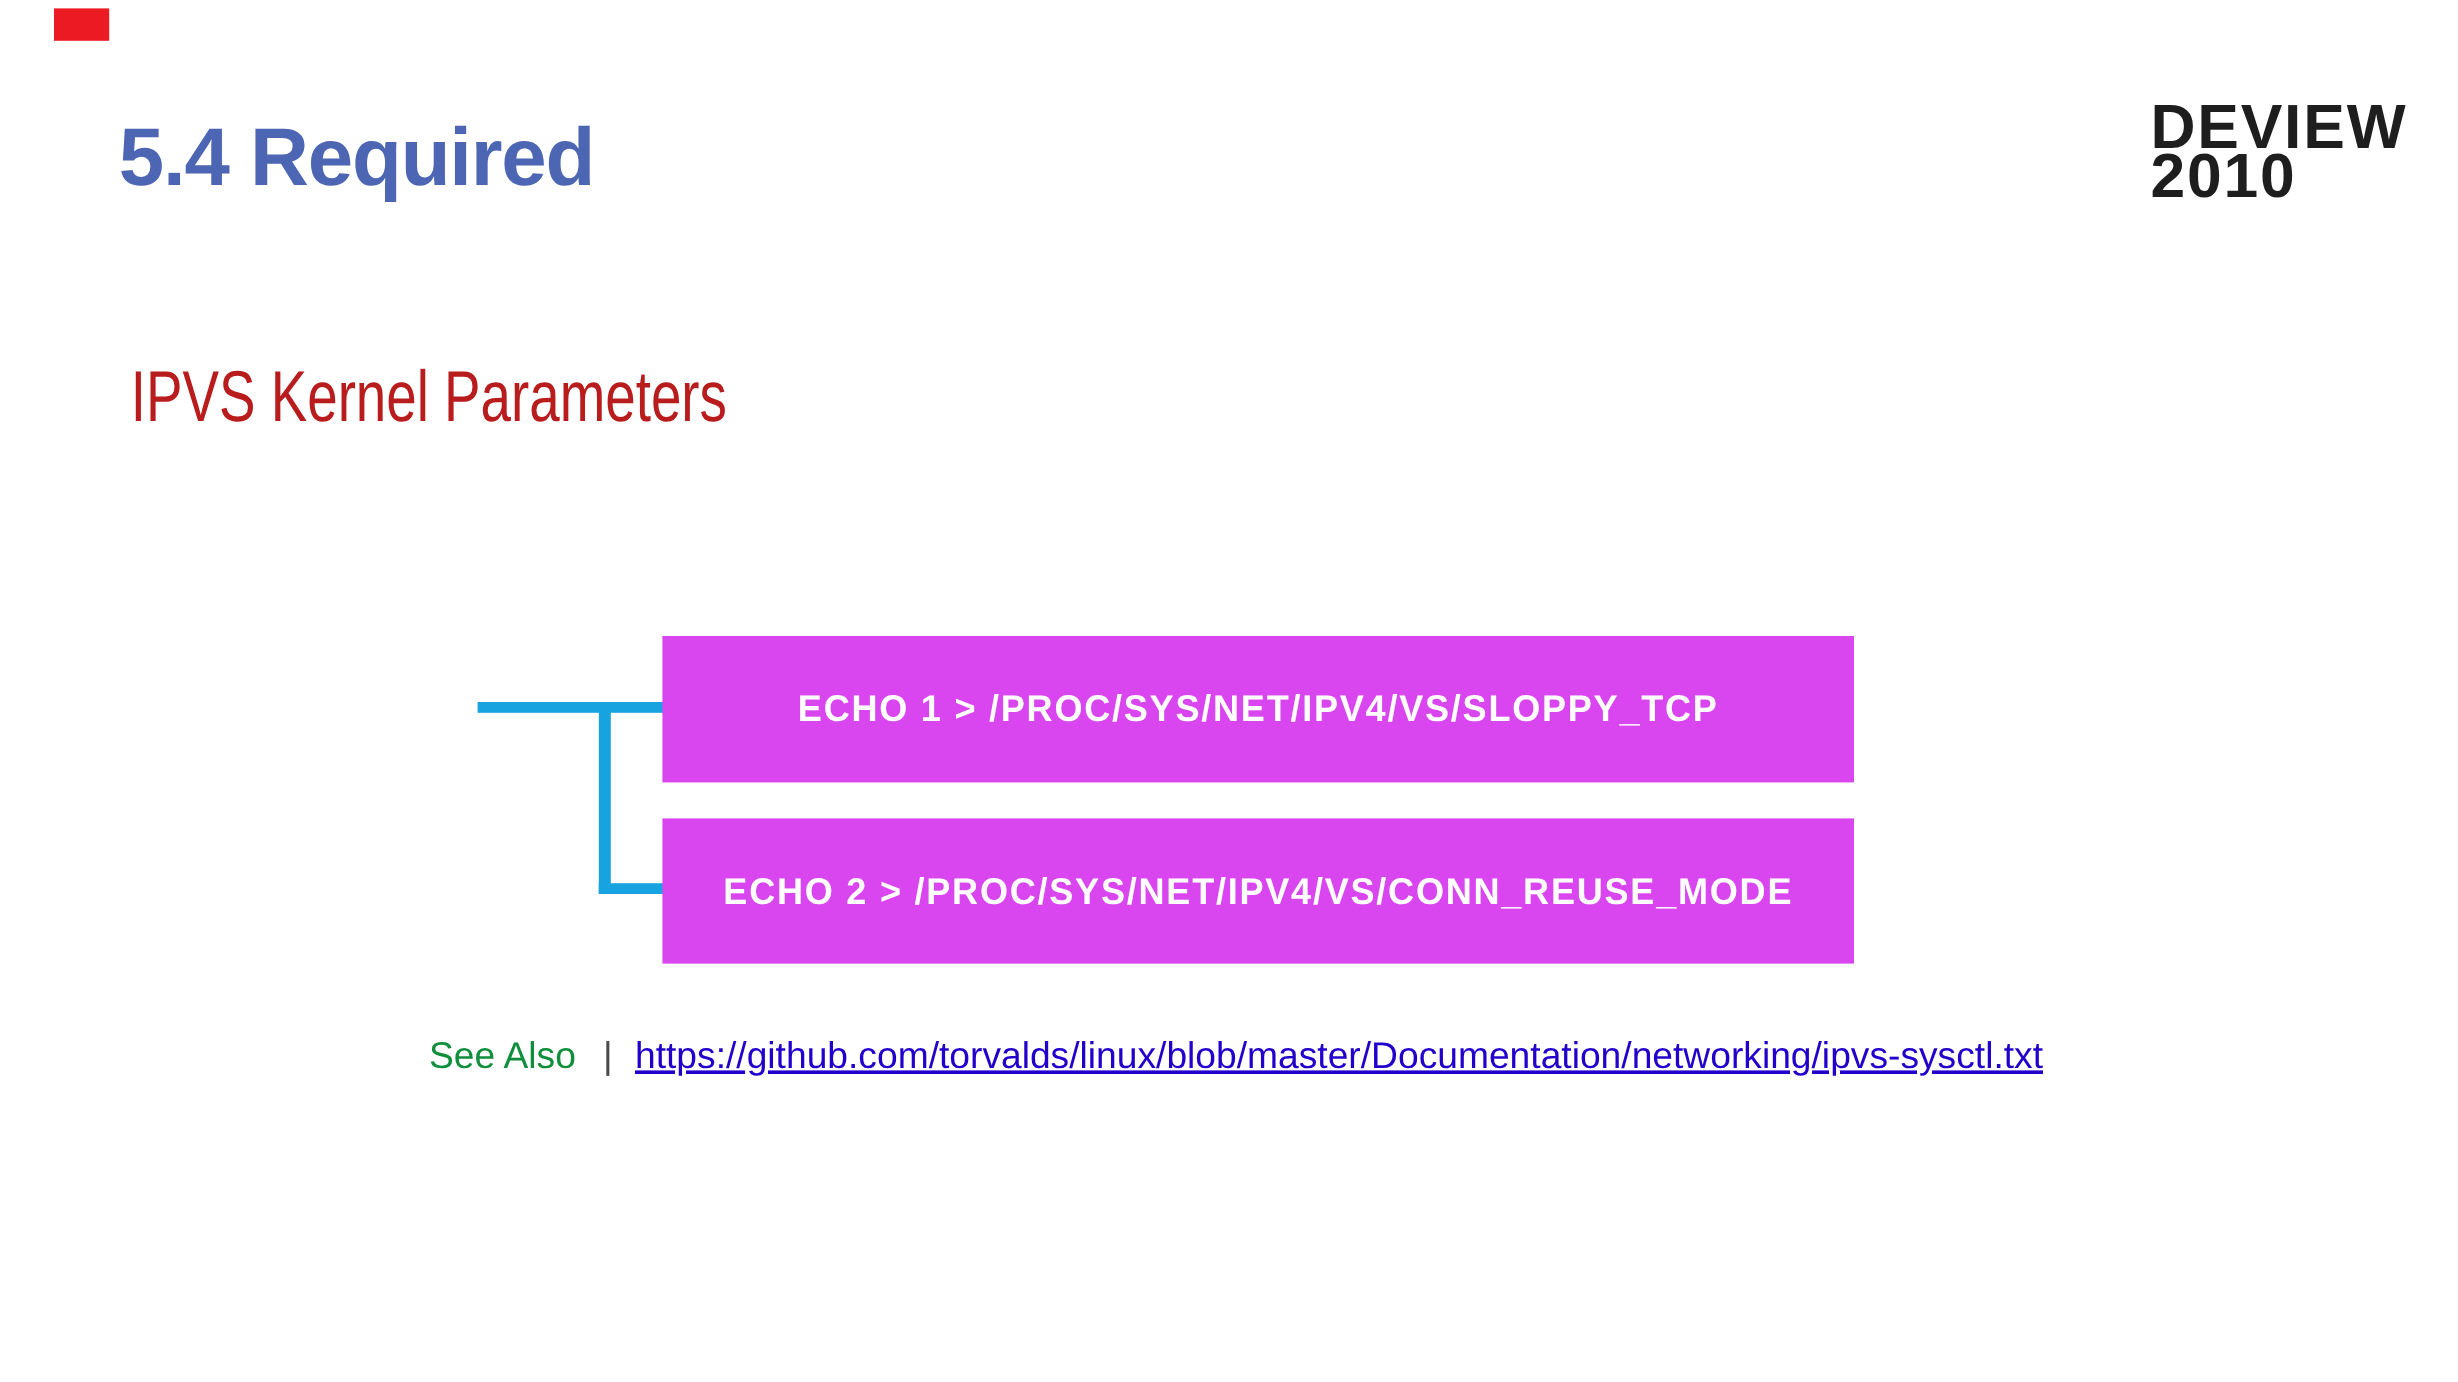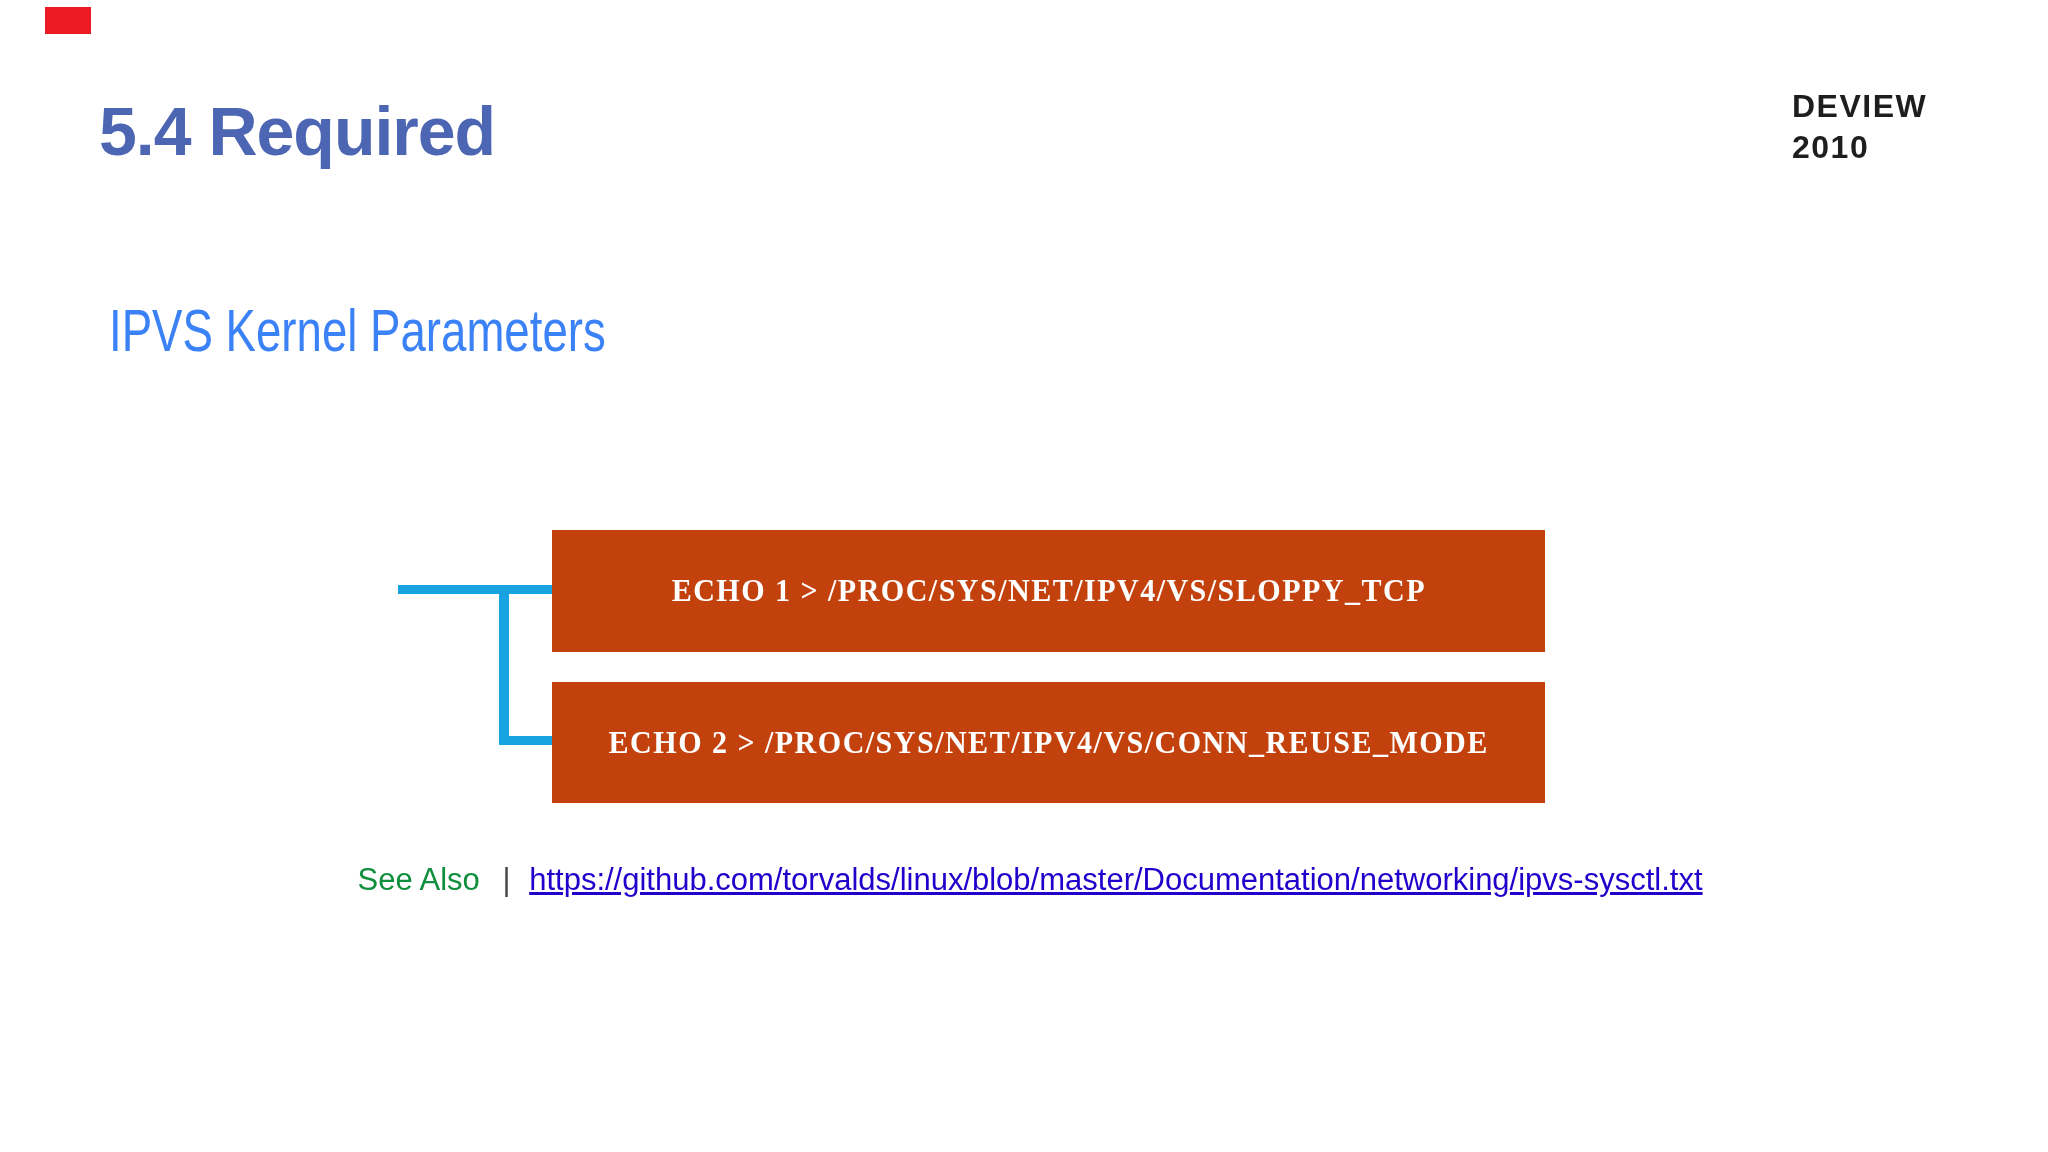--- a/index.html
+++ b/index.html
@@ -35,31 +35,31 @@
     letter-spacing: -1px;
     white-space: nowrap;
   }
 
   
   .logo {
     position: absolute;
     left: 1786px; top: 86px;
     color: #1f1e1e;
     font-weight: 800;
-    font-size: 32px;
+    font-size: 52px;
     line-height: 41px;
     letter-spacing: 1.5px;
     white-space: nowrap;
   }
 
   
   .subtitle {
     position: absolute;
     left: 103px; top: 296px;
-    color: #3b82f6;
+    color: #b91c1c;
     white-space: nowrap;
   }
   .subtitle .squeeze {
     display: inline-block;
     font-size: 60px;
     font-weight: 500;
     transform: scaleX(0.76);
     transform-origin: left center;
   }
 
@@ -67,25 +67,24 @@
   .conn { position: absolute; background: #17a3e0; }
   .conn-top-h    { left: 392px; top: 585px; width: 156px; height: 9px; }
   .conn-v        { left: 493px; top: 585px; width: 10px;  height: 160px; }
   .conn-bottom-h { left: 493px; top: 736px; width: 56px;  height: 9px; }
 
   
   .cmd-box {
     position: absolute;
     left: 546px;
     width: 993px;
-    background: #c2410c;
+    background: #d946ef;
     display: flex;
     align-items: center;
     justify-content: center;
-    font-family: Liberation Serif, serif;
   }
   .cmd-box-1 { top: 530px; height: 122px; }
   .cmd-box-2 { top: 682px; height: 121px; text-align: right; }
   .cmd-label {
     color: #ffffff;
     font-weight: 700;
     font-size: 31px;
     letter-spacing: 1.5px;
     white-space: nowrap;
     display: inline-block;

